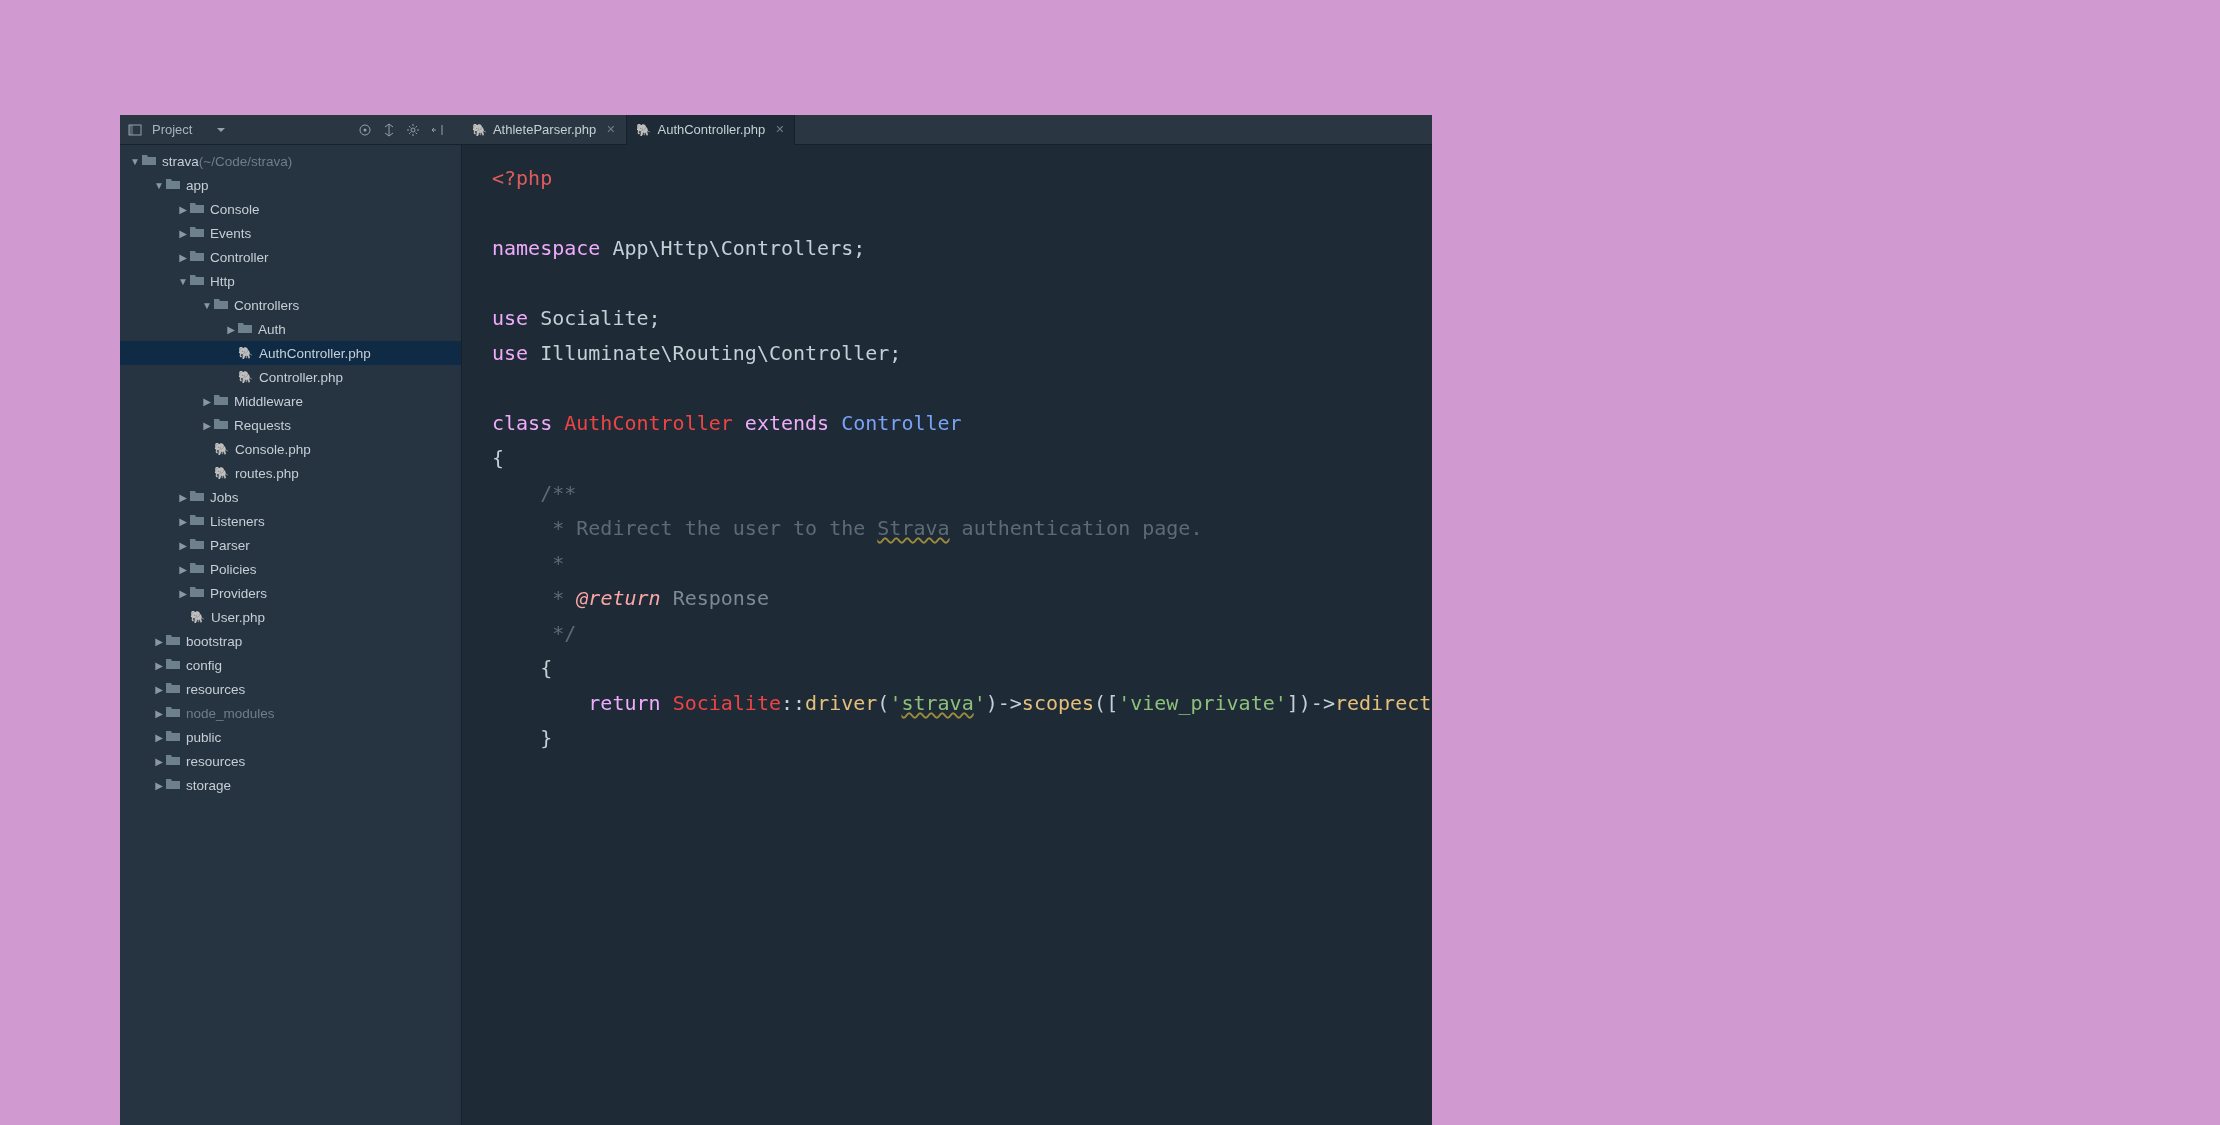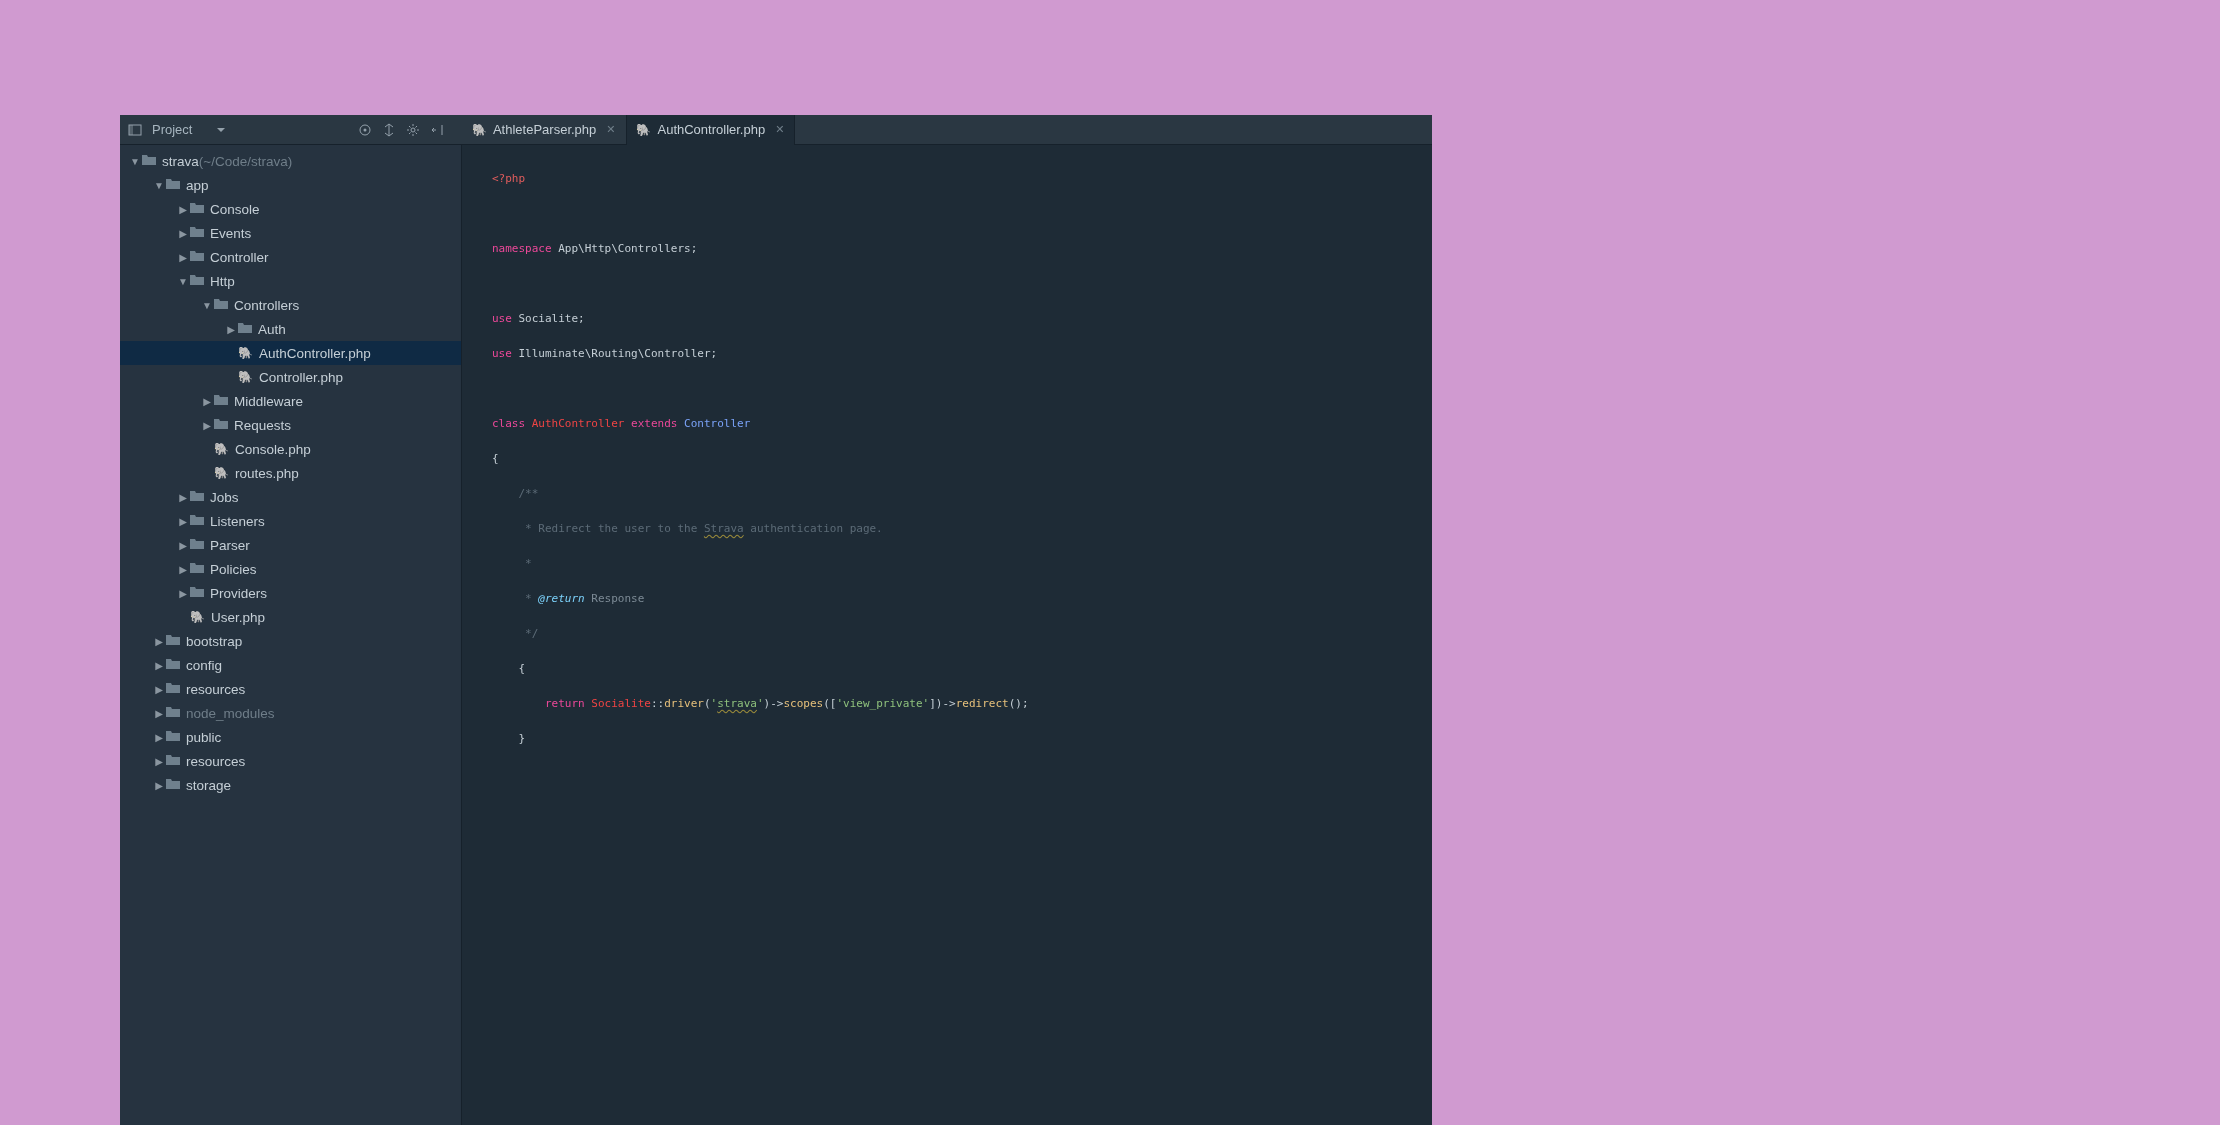--- a/index.html
+++ b/index.html
@@ -114,36 +114,36 @@
 .tree-row .pad { display: inline-block; }
 .tree-row .folder-icon { color: #6f808d; margin-right: 6px; }
 .tree-row .file-icon { margin-right: 6px; }
 .tree-row .dim { color: #6f7e89; }
 .tree-row.muted { color: #6f7e89; }
 .editor {
   flex: 1;
   background: #1e2b36;
   padding: 16px 8px 0 30px;
   font-family: "Menlo", "Consolas", monospace;
-  font-size: 11px;
+  font-size: 20px;
   line-height: 35px;
   color: #c5cfd6;
   overflow: hidden;
   position: relative;
 }
 .line { white-space: pre; }
-.kw { color: #ec4899; margin-top: 48px; }
+.kw { color: #f0abfc; margin-top: 48px; }
 .phptag { color: #e05c5c; }
 .ns { color: #c5cfd6; }
 .cls { color: #ef4444; }
 .fn { color: #e6c07b; }
 .ctrl { color: #7aa2f7; }
 .comment { color: #5c6b77; }
 .comment-strong { color: #7c8a95; }
-.ret { color: #7dd3fc; font-style: italic; }
+.ret { color: #fca5a5; font-style: italic; }
 .strq { color: #8ec07c; }
 .wavy { text-decoration: underline wavy #9b8b3a; text-underline-offset: 2px; }
 .project-panel-icon { color: #94a1ab; }
 </style>
 </head>
 <body>
 
 <div class="stage">
   <div class="toolbar">
     <div class="toolbar-left">

